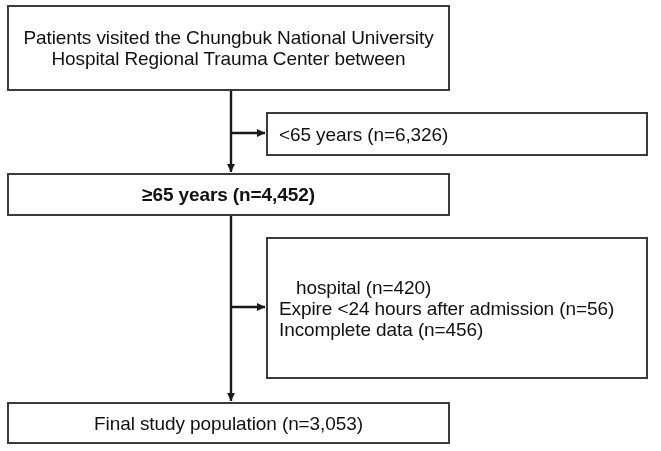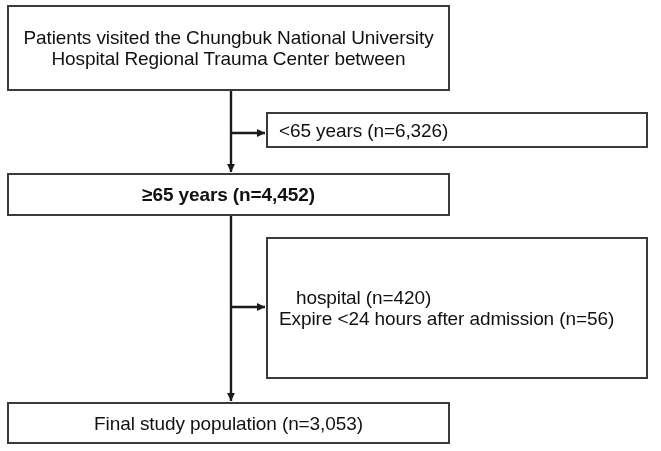--- a/index.html
+++ b/index.html
@@ -45,21 +45,21 @@
     font-size: 19px;
     line-height: 21px;
     white-space: pre;
     letter-spacing: -0.1px;
   }
   .line.indent {
     padding-left: 17px;
   }
   
   #node-cohort       { left: 7px;   top: 5px;   width: 443px; height: 86px; }
-  #node-under65      { left: 266px; top: 112px; width: 382px; height: 36px; }
+  #node-under65      { left: 266px; top: 112px; width: 382px; height: 44px; }
   #node-over65       { left: 7px;   top: 173px; width: 443px; height: 43px; font-weight: bold; }
   #node-exclusions   { left: 266px; top: 237px; width: 382px; height: 142px; }
   #node-final        { left: 7px;   top: 402px; width: 443px; height: 42px; }
 
   .connectors {
     position: absolute;
     left: 0; top: 0;
     width: 661px;
     height: 451px;
     pointer-events: none;
@@ -95,19 +95,20 @@
     <span class="line">&lt;65 years (n=6,326)</span>
   </div>
 
   <div class="node centered" id="node-over65">
     <span class="line">≥65 years (n=4,452)</span>
   </div>
 
   <div class="node leftal" id="node-exclusions">
     <span class="line indent">hospital (n=420)</span>
     <span class="line">Expire &lt;24 hours after admission (n=56)</span>
+    <span class="line">Incomplete data (n=456)</span>
   </div>
 
   <div class="node centered" id="node-final">
     <span class="line">Final study population (n=3,053)</span>
   </div>
 
 </div>
 
 </body></html>

